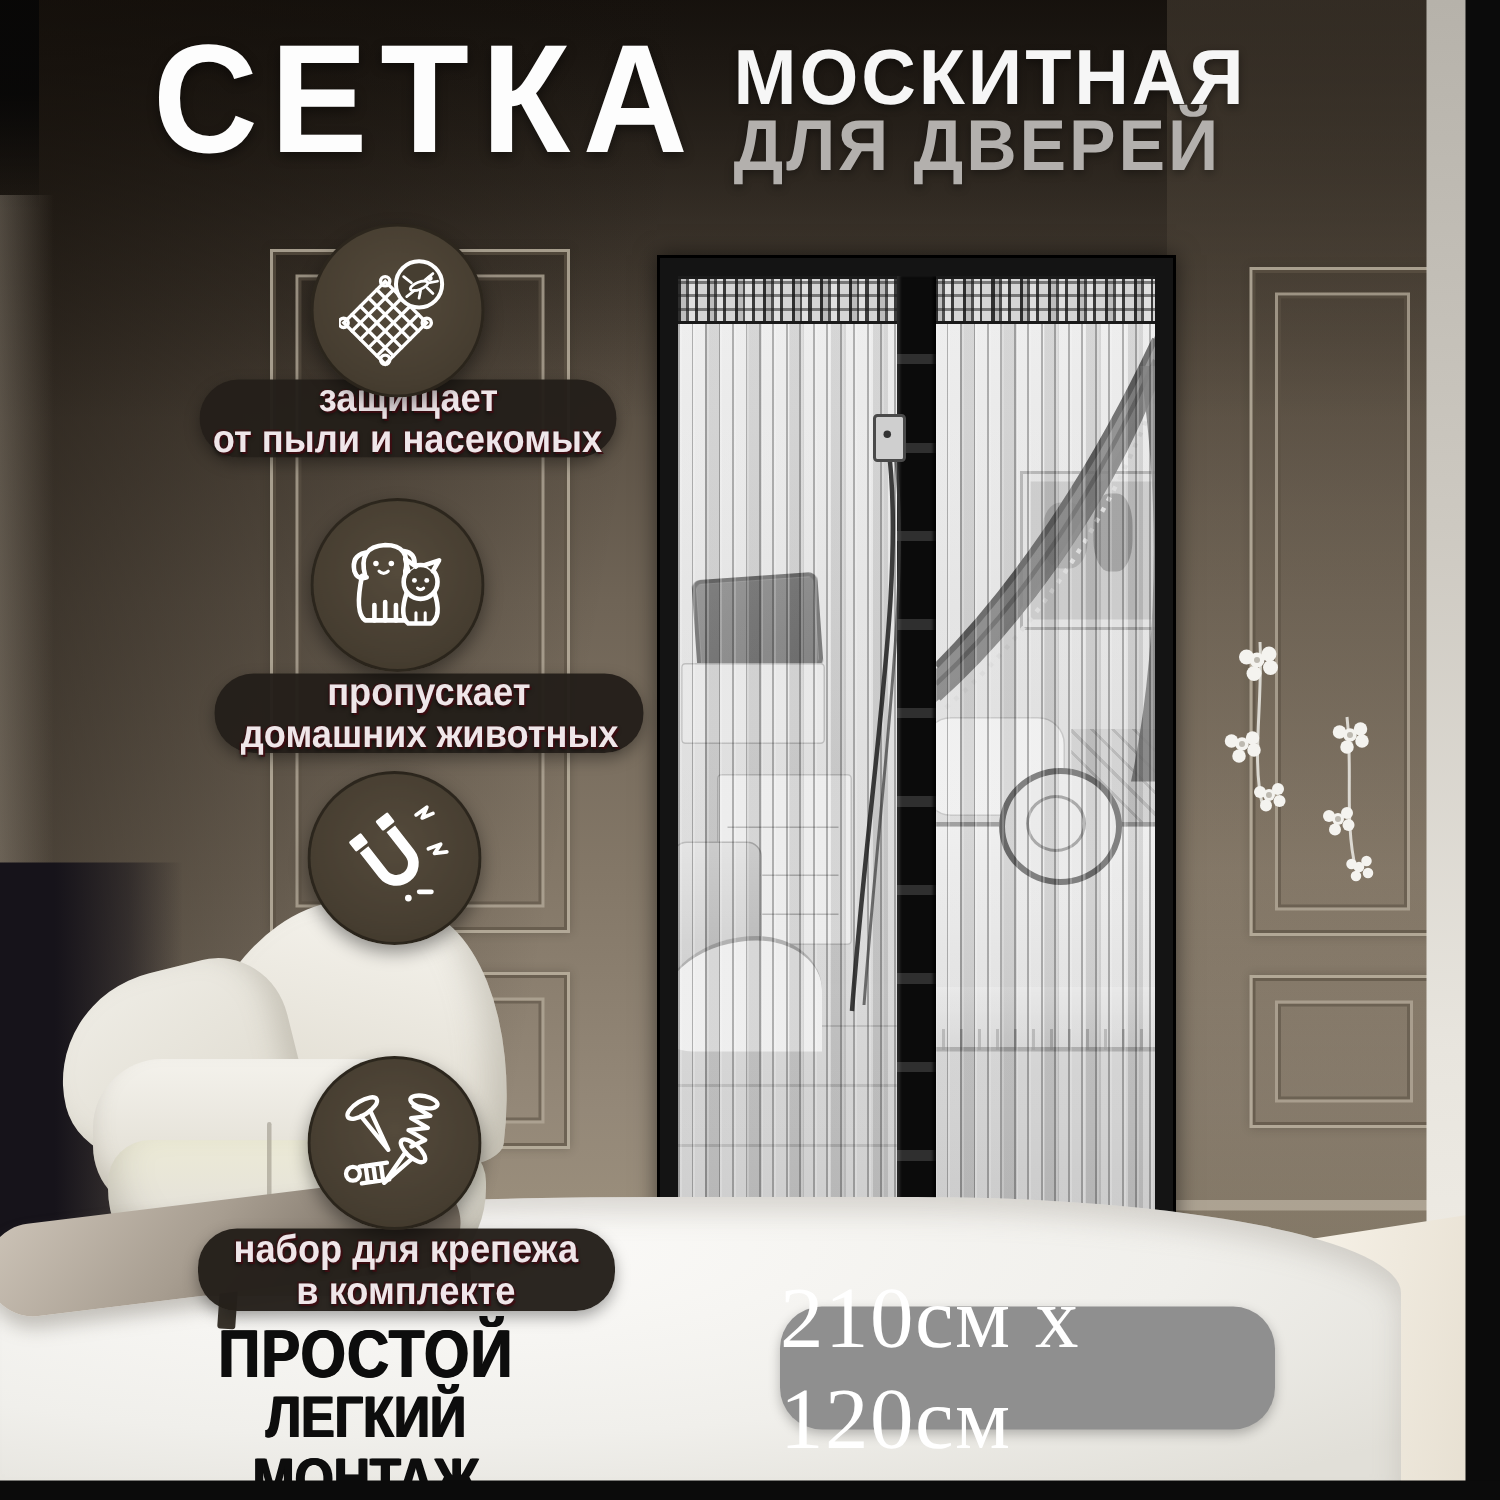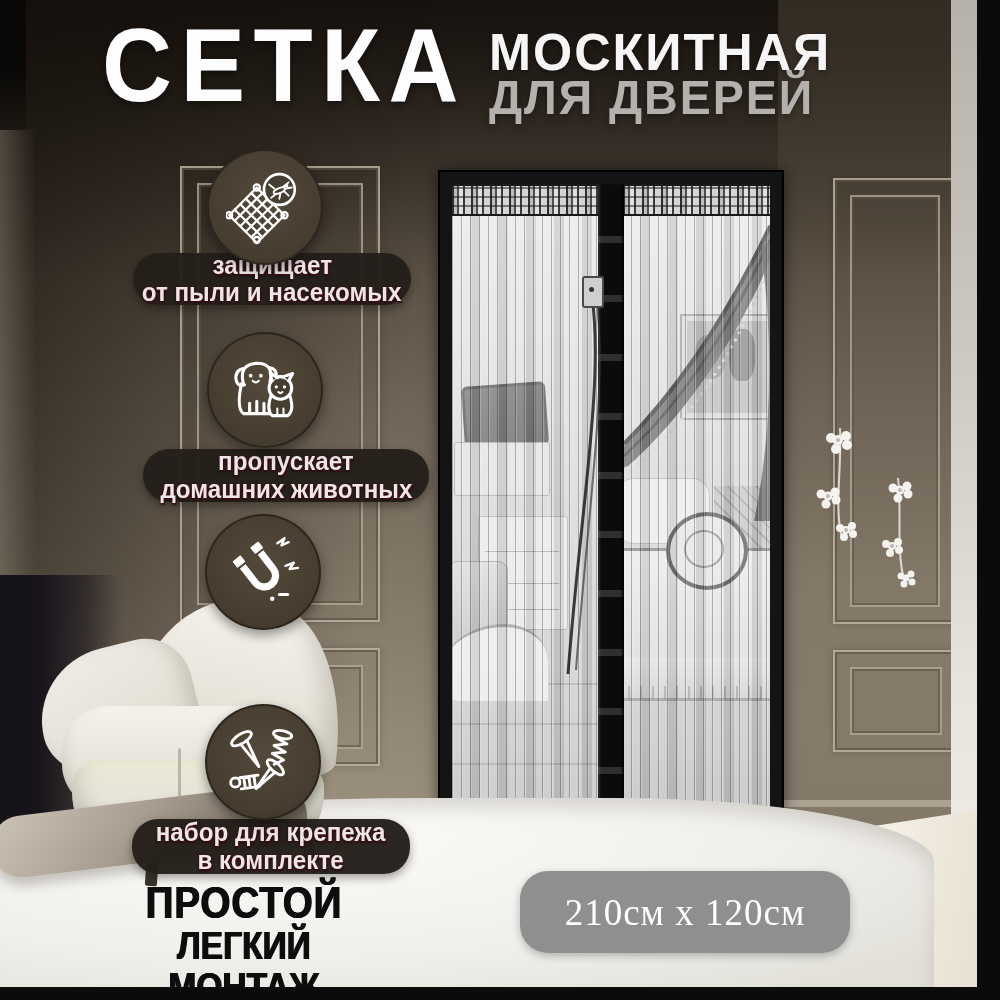--- a/index.html
+++ b/index.html
@@ -88,21 +88,21 @@
   
   .badge{width:112px;height:112px;border-radius:50%;background:radial-gradient(circle at 50% 42%,#544a3b,#463d30 68%,#3b3327);border:2px solid rgba(22,18,13,.55);box-shadow:0 5px 12px rgba(0,0,0,.4);display:flex;align-items:center;justify-content:center;z-index:21;}
   .pill{background:rgba(36,31,26,.97);border-radius:26px;display:flex;flex-direction:column;align-items:center;justify-content:center;z-index:20;box-shadow:0 4px 10px rgba(0,0,0,.35);}
   .pill span{display:block;font-size:26px;font-weight:bold;line-height:1.05;color:#efe6e9;transform:scaleX(.93);white-space:nowrap;
     text-shadow:1.5px 1.5px 0 rgba(64,12,18,.85),-1px -1px 0 rgba(64,12,18,.55),0 2px 3px rgba(0,0,0,.6);}
   
   .footer-text{left:104px;top:880px;width:280px;text-align:center;color:#0d0d0d;font-weight:bold;z-index:21;transform:scaleX(.86);transform-origin:center top;}
   .footer-text .l1{font-size:45px;line-height:1.02;letter-spacing:1px;text-shadow:.7px 0 #0d0d0d,-.7px 0 #0d0d0d;}
   .footer-text .l2{font-size:39px;line-height:1.05;letter-spacing:0;text-shadow:.7px 0 #0d0d0d,-.7px 0 #0d0d0d;}
   .size-badge{left:520px;top:871px;width:330px;height:82px;background:#8f8f8f;border-radius:28px;display:flex;align-items:center;justify-content:center;z-index:21;box-shadow:0 3px 8px rgba(0,0,0,.25);}
-  .size-badge span{font-family:"Liberation Serif",serif;font-size:37px;color:#ffffff;letter-spacing:1px;}
+  .size-badge span{font-family:"Liberation Serif",serif;font-size:58px;color:#ffffff;letter-spacing:1px;}
   svg{display:block;}
 </style>
 </head>
 <body>
 
 <div class="canvas">
 
   <div class="abs top-shade"></div>
   <div class="abs left-shade"></div>
   <div class="abs right-wall-tone"></div>

